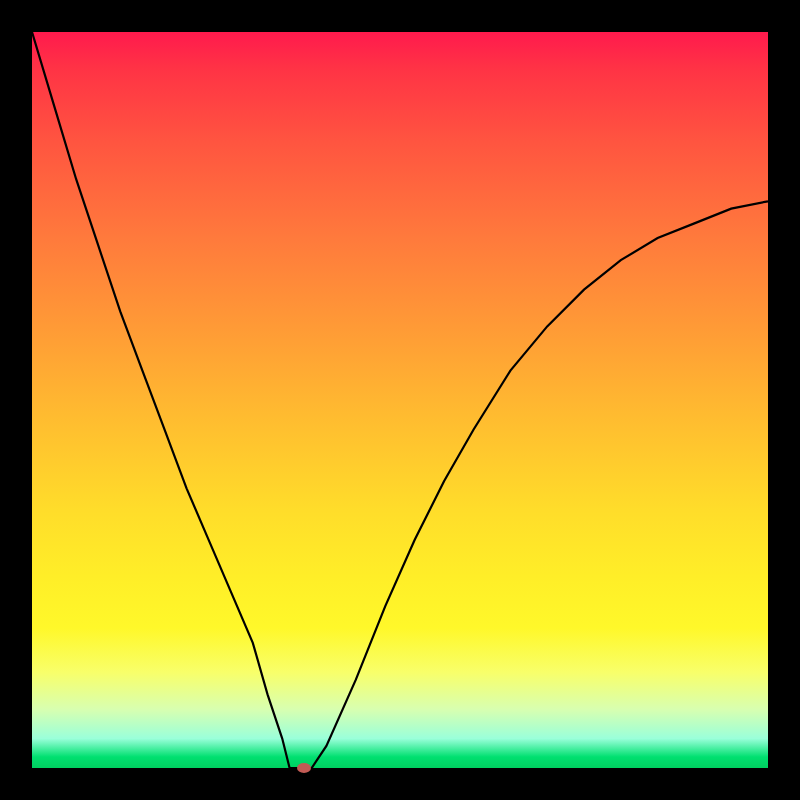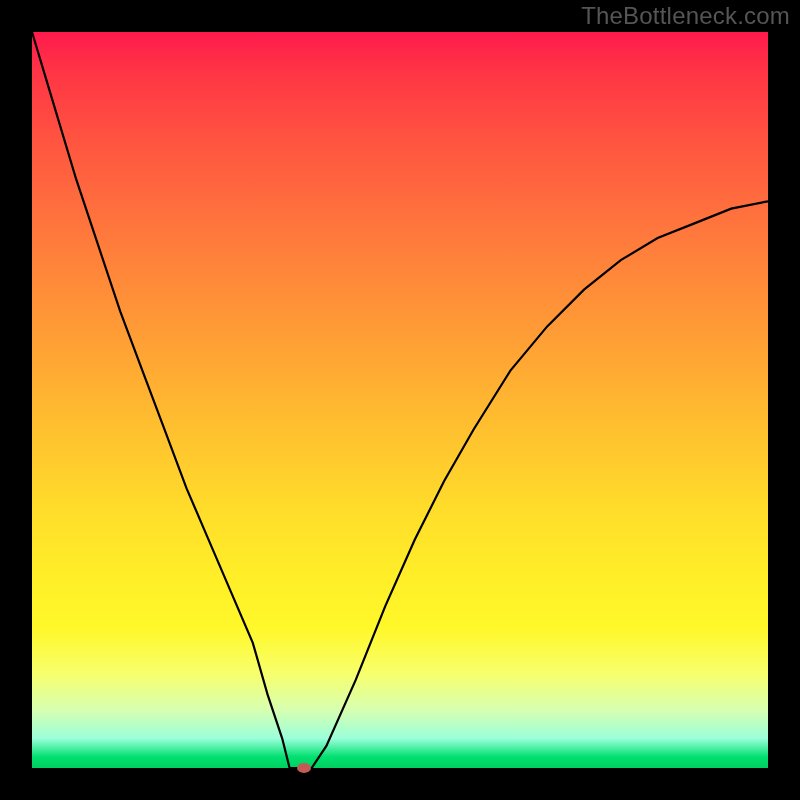--- a/index.html
+++ b/index.html
@@ -68,21 +68,20 @@
     height: 10px;
     border-radius: 50%;
     background: #c25b55;
     transform: translate(-50%, -50%);
   }
 </style>
 </head>
 <body>
 
 <div class="chart-container">
-  <div class="watermark">TheBottleneck.com</div>
 
   <div class="plot-area">
     <svg class="curve" viewBox="0 0 736 736" preserveAspectRatio="none">
       <path id="curve-path" d="M0.00 0.00 L22.08 73.60 L44.16 147.20 L66.24 213.44 L88.32 279.68 L110.40 338.56 L132.48 397.44 L154.56 456.32 L176.64 507.84 L198.72 559.36 L220.80 610.88 L235.52 662.40 L250.24 706.56 L257.60 736.00 L279.68 736.00 L294.40 713.92 L323.84 647.68 L353.28 574.08 L382.72 507.84 L412.16 448.96 L441.60 397.44 L478.40 338.56 L515.20 294.40 L552.00 257.60 L588.80 228.16 L625.60 206.08 L662.40 191.36 L699.20 176.64 L736.00 169.28"></path>
     </svg>
     <div id="marker" class="marker" style="left: 272.32px; top: 736px; background: rgb(194, 91, 85);"></div>
   </div>
 </div>
 
 </body></html>

